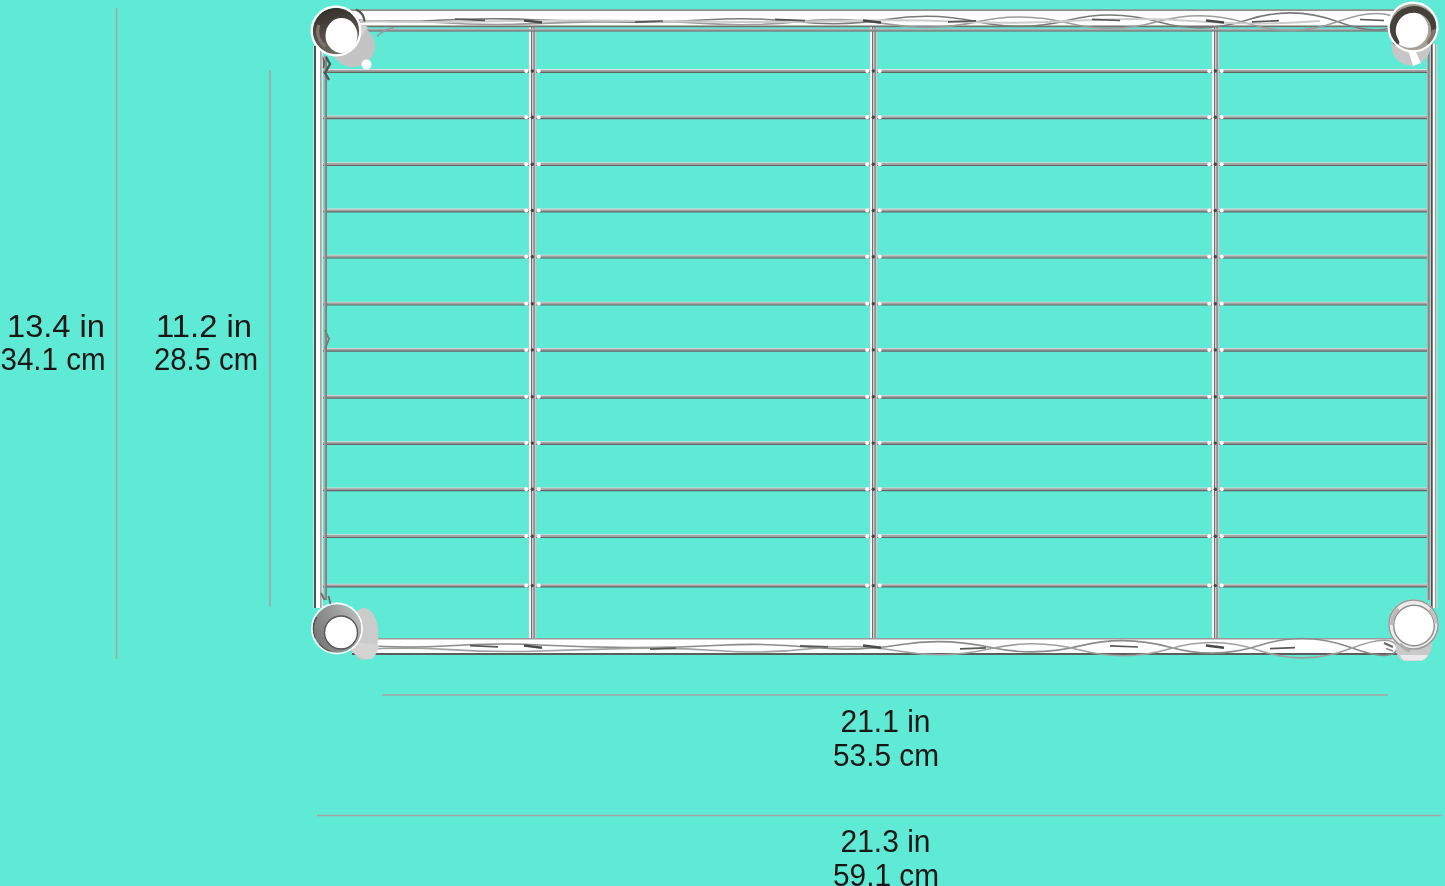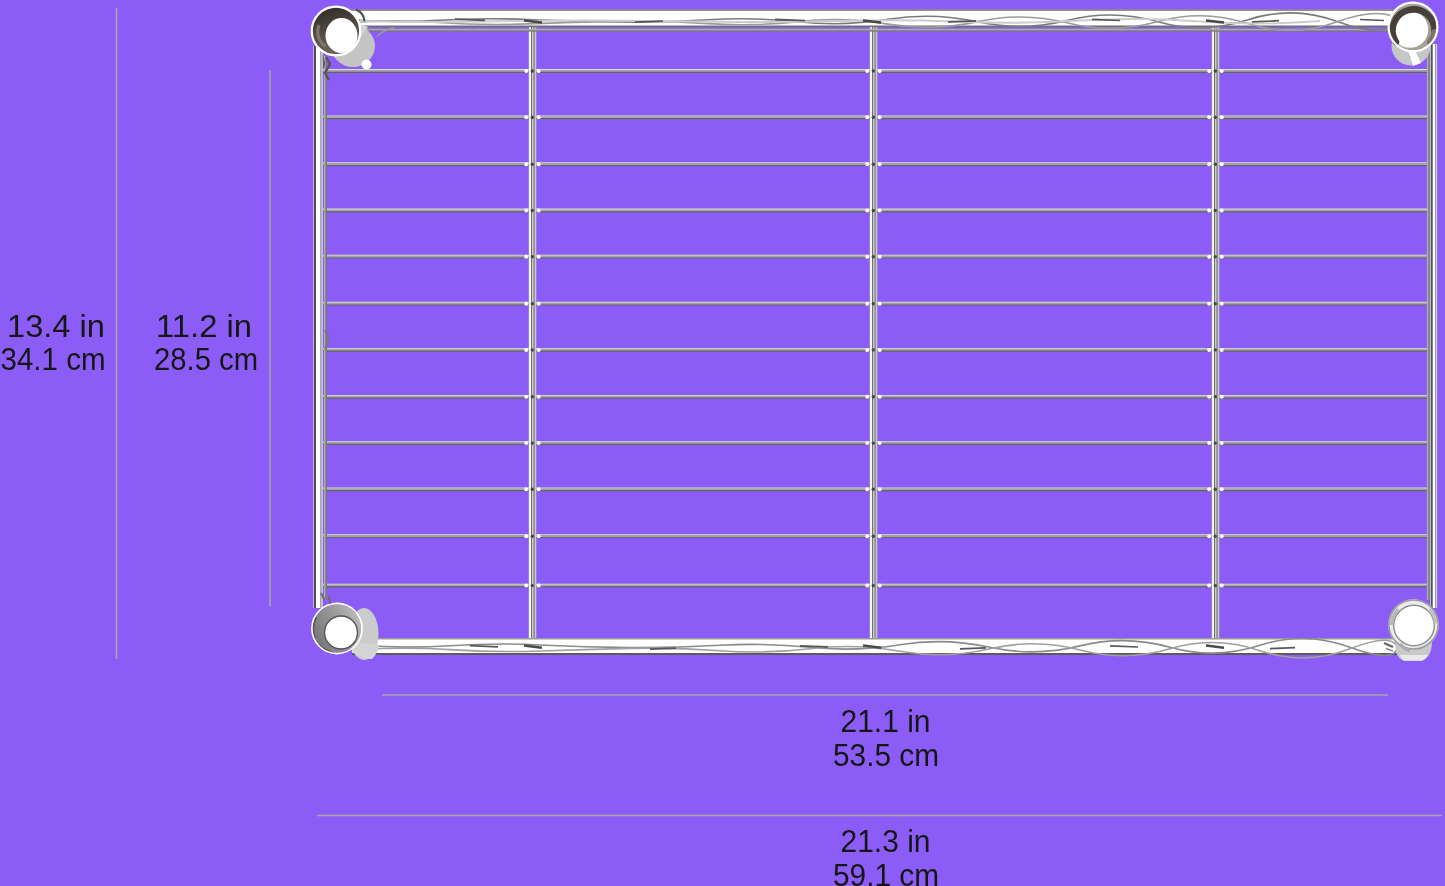--- a/index.html
+++ b/index.html
@@ -1,16 +1,16 @@
 <!DOCTYPE html>
 <html><head>
 <meta charset="utf-8">
 <style>
   html,body{margin:0;padding:0;background:#ffffff;}
-  .stage{position:relative;width:1445px;height:886px;background:#8b5cf6;overflow:hidden;
+  .stage{position:relative;width:1445px;height:886px;background:#5eead4;overflow:hidden;
          font-family:"Liberation Sans", sans-serif;}
   svg{position:absolute;left:0;top:0;}
   text{font-family:"Liberation Sans", sans-serif;fill:#161616;}
 </style>
 </head>
 <body>
 <div class="stage">
 <svg width="1445" height="886" viewBox="0 0 1445 886">
 <defs>
   <linearGradient id="gwh" x1="0" y1="0" x2="0" y2="1">

